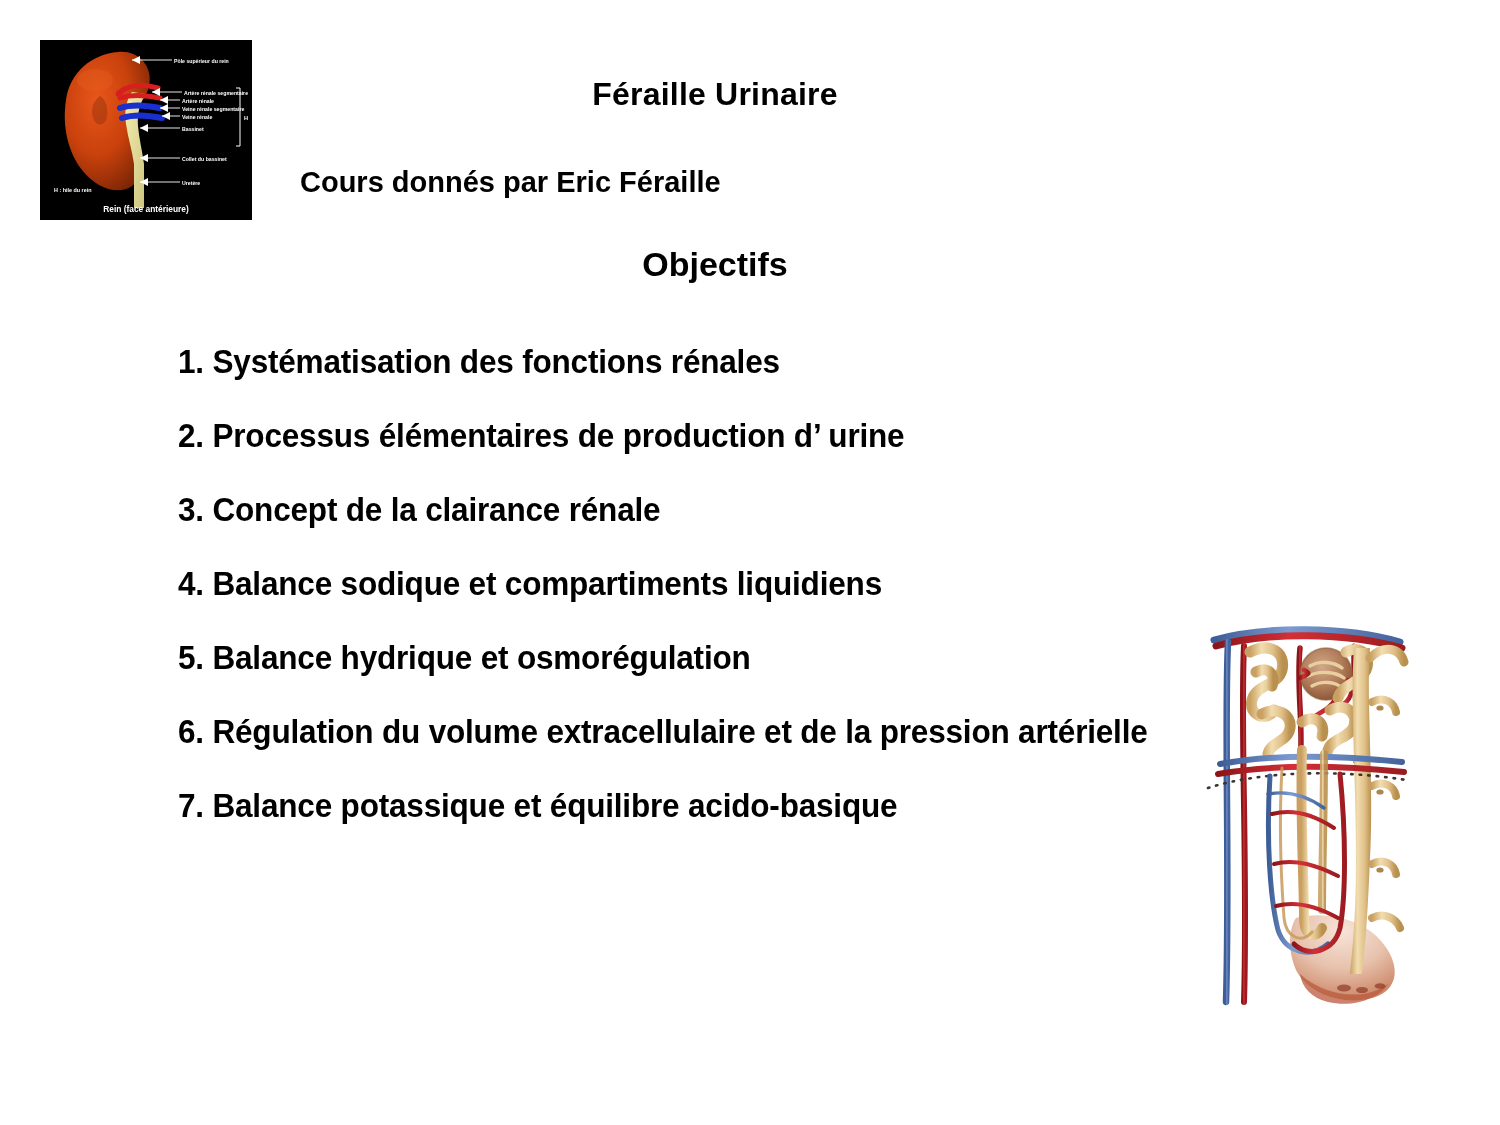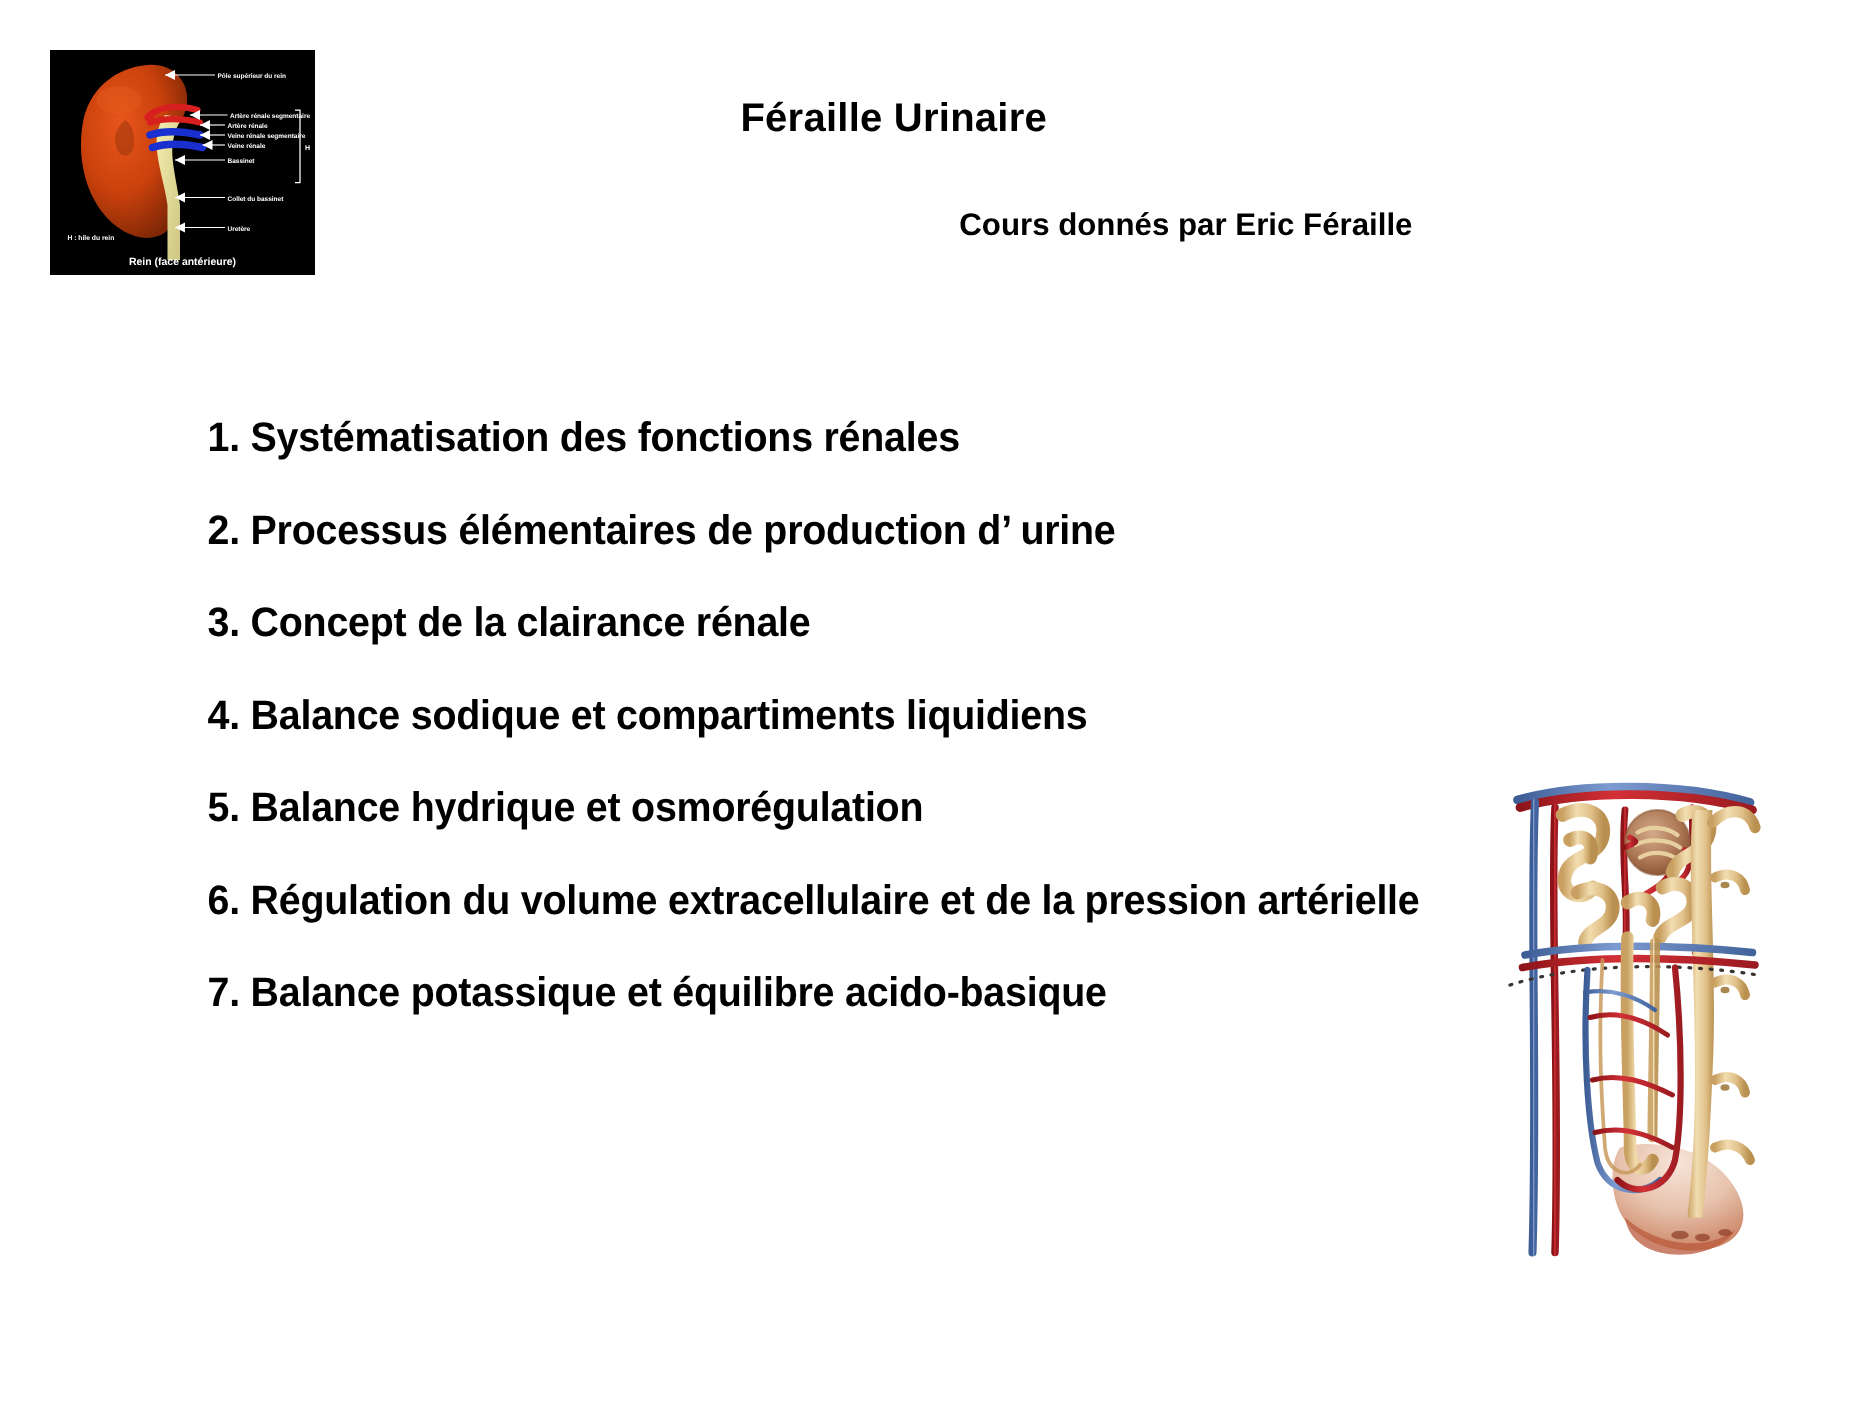--- a/index.html
+++ b/index.html
@@ -47,22 +47,22 @@
     font-size: 32px;
     font-weight: bold;
     letter-spacing: 0.2px;
     white-space: nowrap;
   }
   #slide-subtitle {
     position: absolute;
     left: 300px;
     top: 166px;
     width: 830px;
-    text-align: right;
-    font-size: 25px;
+    text-align: left;
+    font-size: 29px;
     font-weight: bold;
     white-space: nowrap;
   }
   #objectives-heading {
     position: absolute;
     left: 300px;
     top: 245px;
     width: 830px;
     text-align: center;
     font-size: 34px;
@@ -70,21 +70,21 @@
     white-space: nowrap;
   }
 
   
   #objectives-list {
     position: absolute;
     left: 166px;
     top: 332px;
     width: 1020px;
     list-style: none;
-    margin: 0;
+    margin: 12px;
     padding: 0;
   }
   #objectives-list li {
     font-size: 33px;
     font-weight: bold;
     line-height: 1.12;
     margin-bottom: 37px;
     letter-spacing: -0.2px;
     transform: scaleX(0.955);
     transform-origin: left center;
@@ -186,20 +186,21 @@
         <text x="14" y="152" font-size="5.4">H : hile du rein</text>
         <text x="106" y="172" font-size="8.4" text-anchor="middle">Rein (face antérieure)</text>
       </g>
     </svg>
   </div>
 
   <div id="slide-title">Féraille Urinaire</div>
 
   <div id="slide-subtitle">Cours donnés par Eric Féraille</div>
 
+  <div id="objectives-heading">Objectifs</div>
 
   <ul id="objectives-list">
     <li>1. Systématisation des fonctions rénales</li>
     <li>2. Processus élémentaires de production d’ urine</li>
     <li>3. Concept de la clairance rénale</li>
     <li>4. Balance sodique et compartiments liquidiens</li>
     <li>5. Balance hydrique et osmorégulation</li>
     <li>6. Régulation du volume extracellulaire et de la pression artérielle</li>
     <li>7. Balance potassique et équilibre acido-basique</li>
   </ul>

